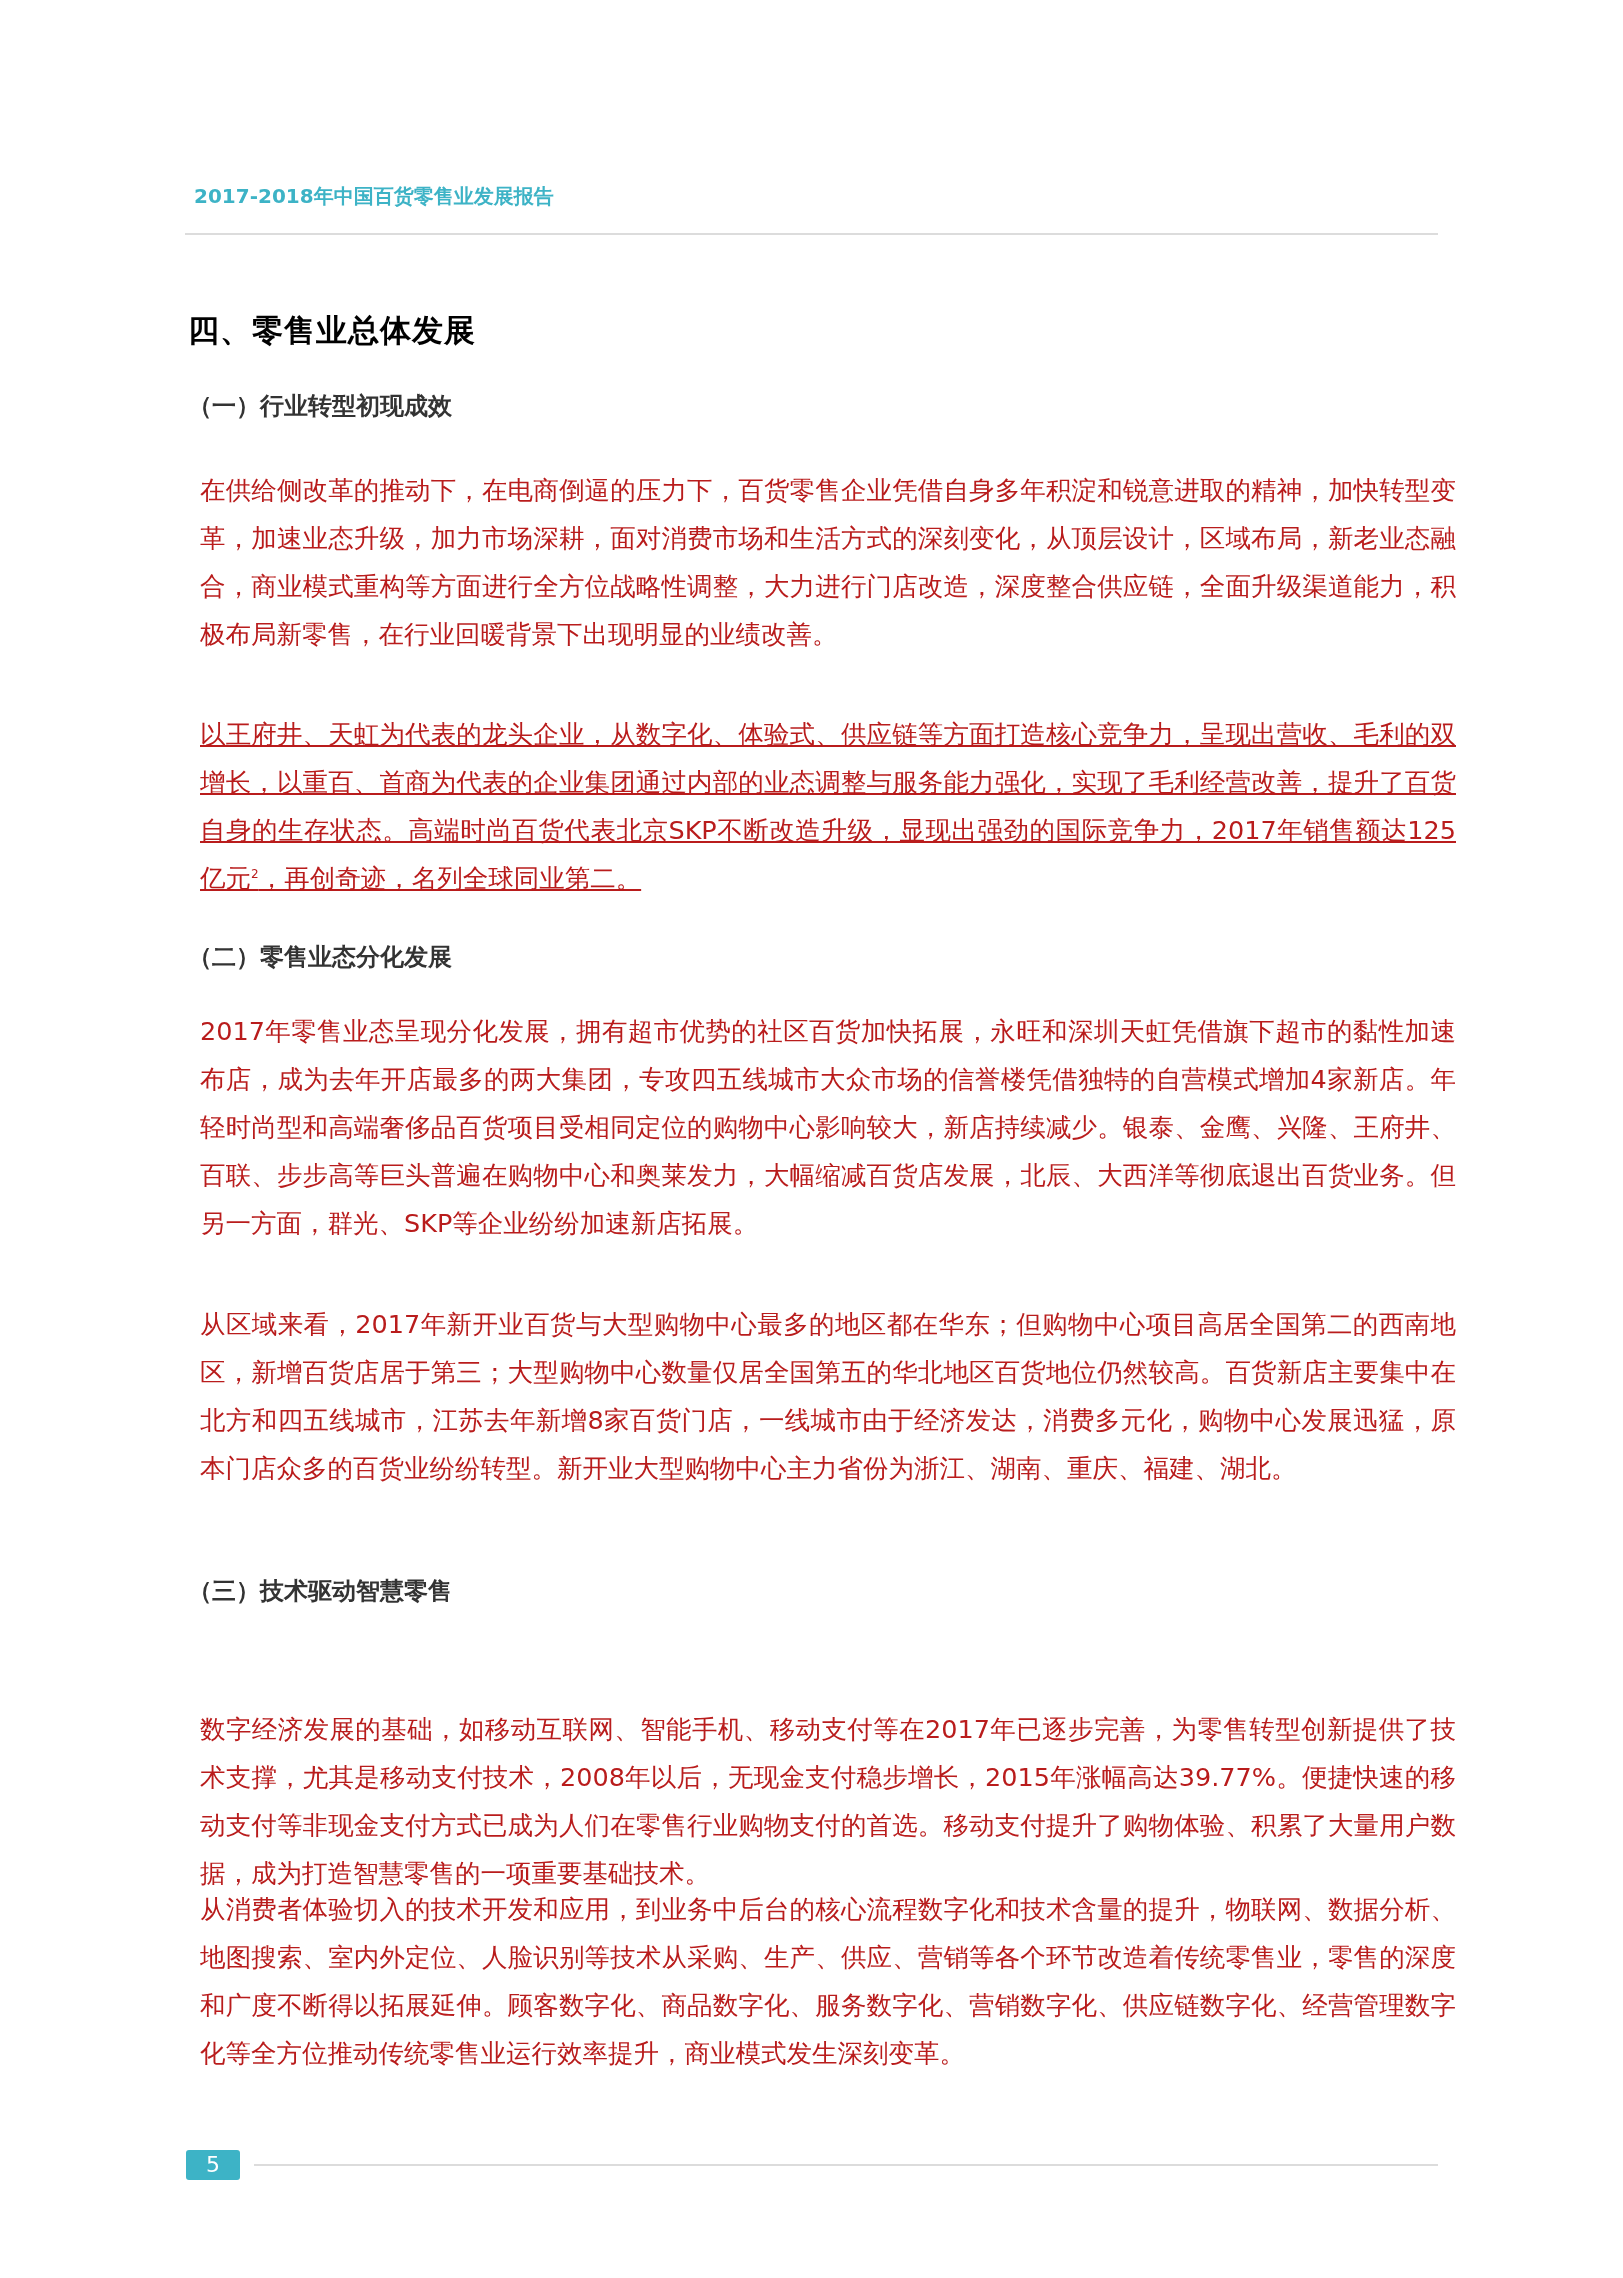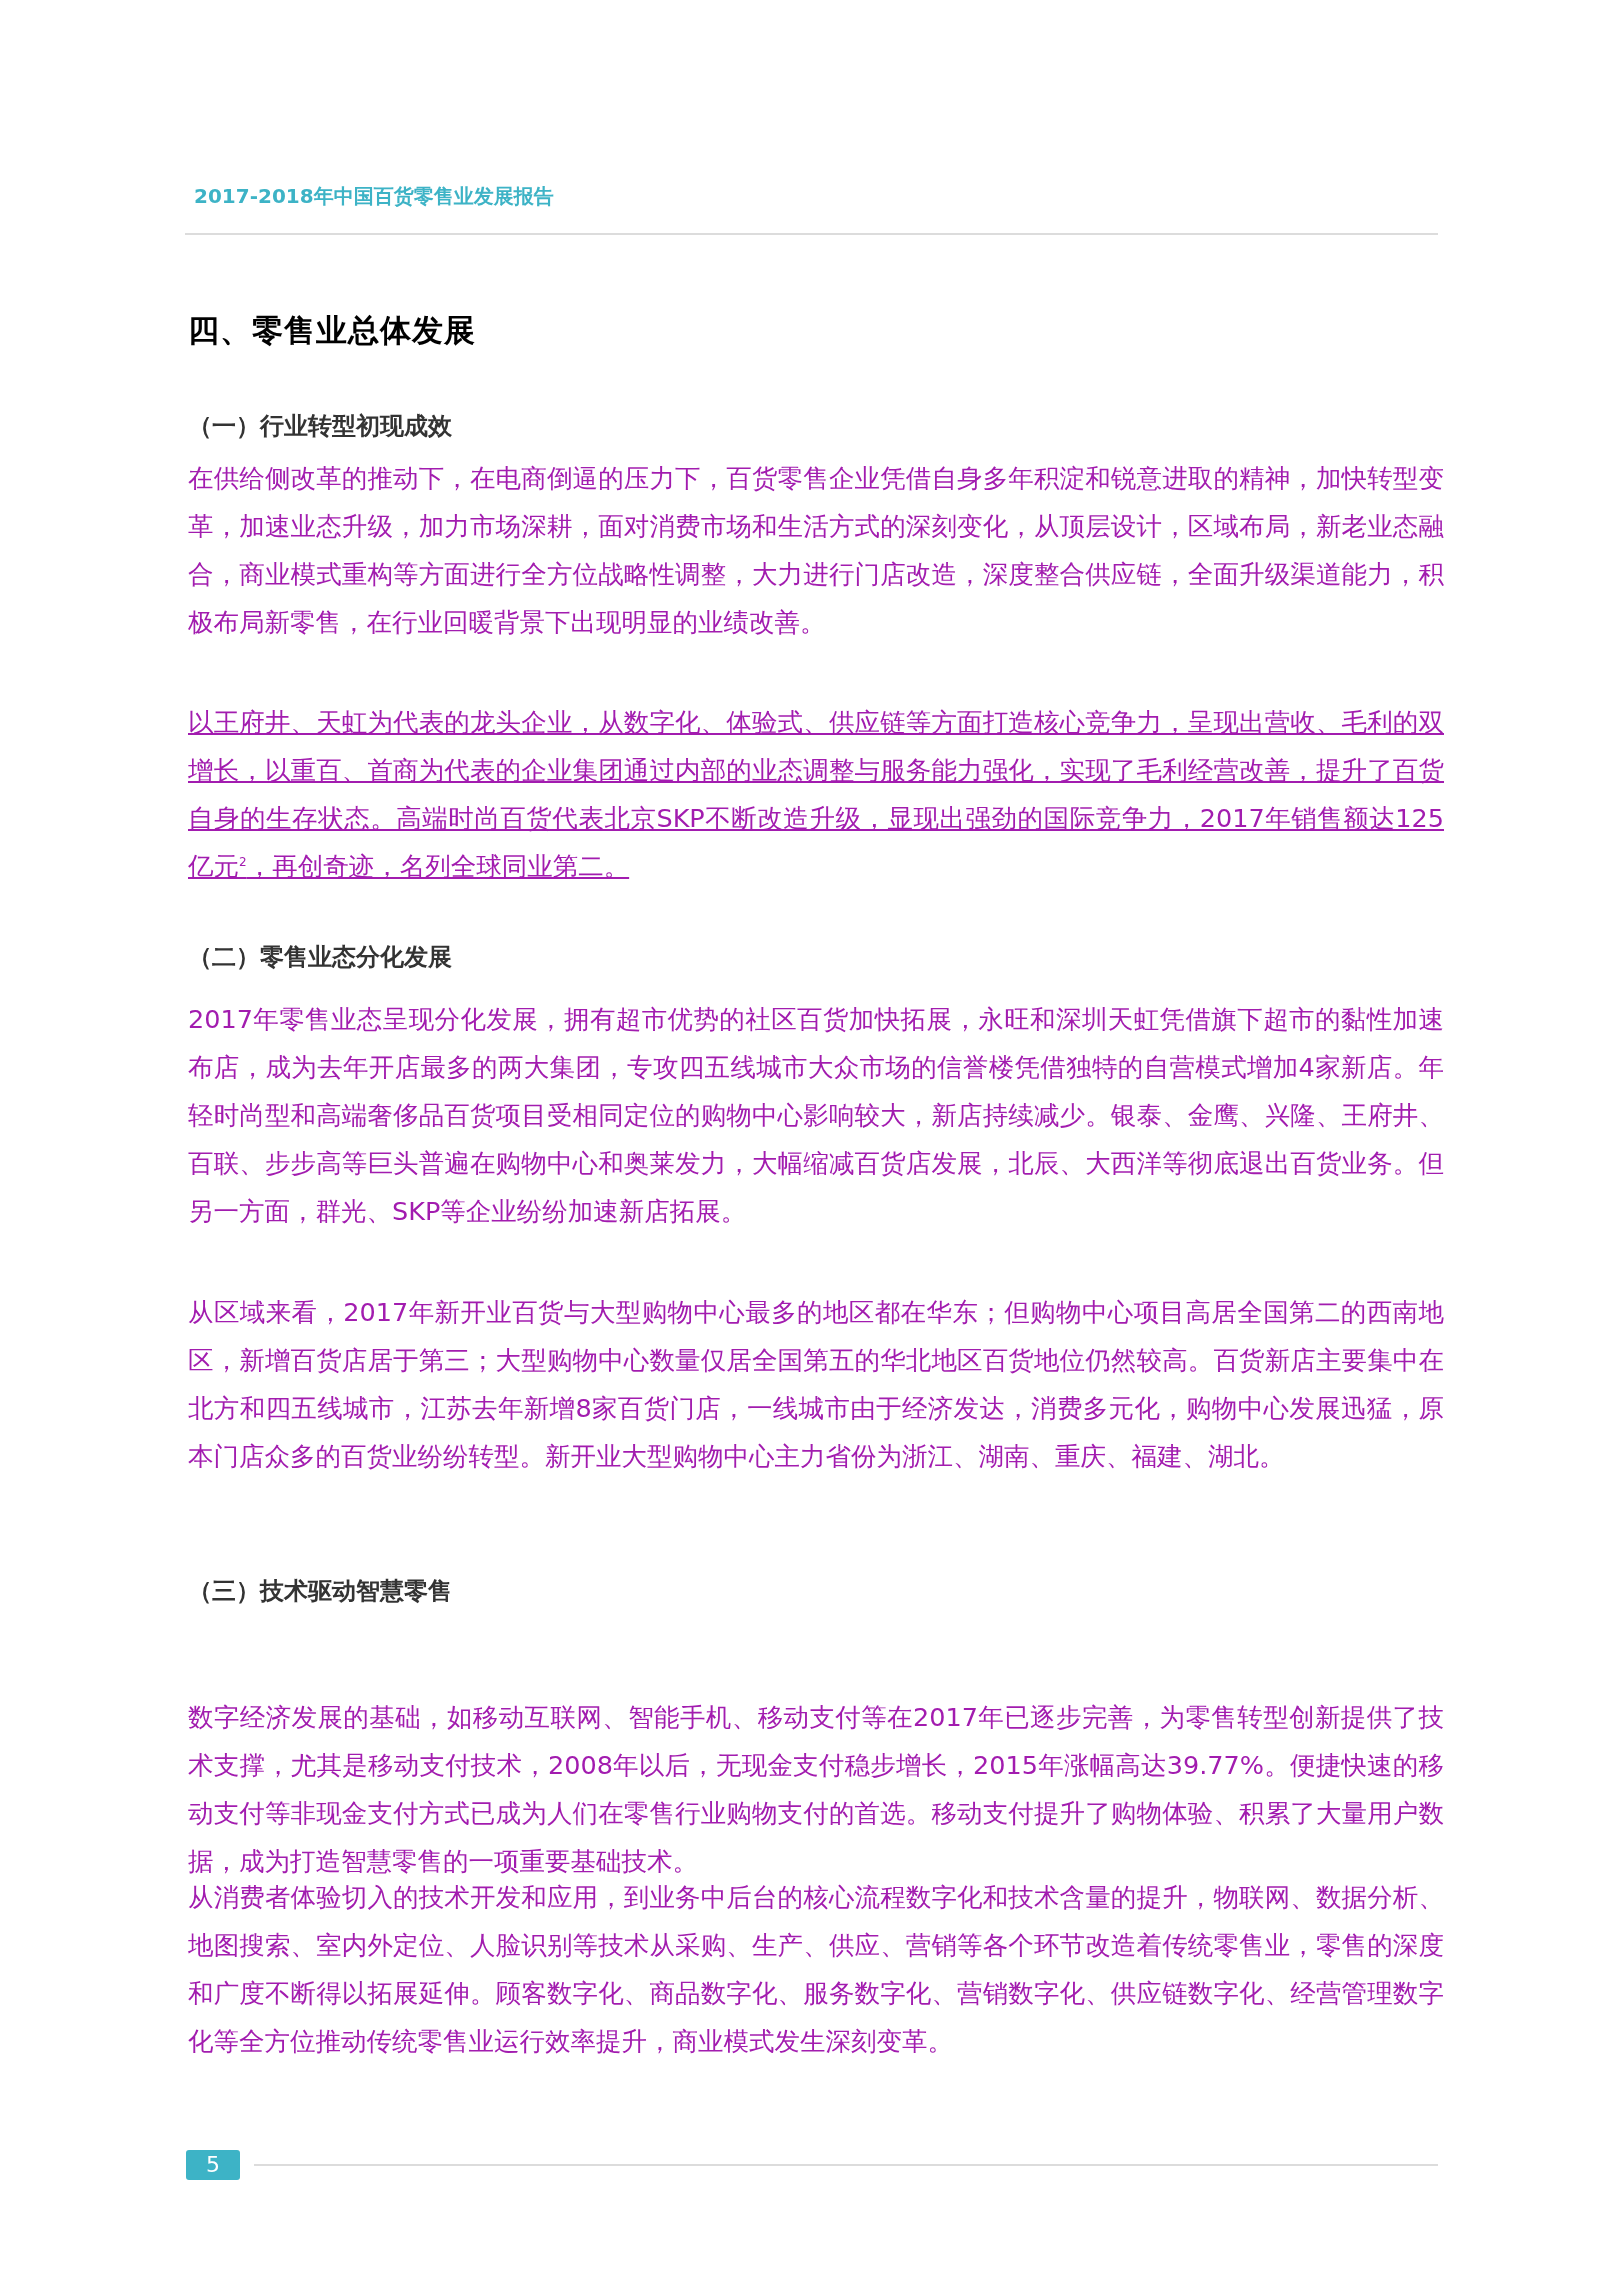--- a/index.html
+++ b/index.html
@@ -50,23 +50,23 @@
       font-weight: bold;
       color: #333333;
       white-space: nowrap;
     }
     .para {
       position: absolute;
       left: 188px;
       width: 1256px;
       font-size: 25.5px;
       line-height: 48px;
-      color: #a21caf;
+      color: #b91c1c;
       text-align: justify;
-      margin: 0;
+      margin: 12px;
     }
     .para sup {
       font-size: 12px;
       vertical-align: super;
       line-height: 0;
     }
     .page-badge {
       position: absolute;
       left: 186px;
       top: 2150px;
@@ -89,21 +89,21 @@
     }
   </style>
 </head>
 <body>
 
 <div class="header-title">2017-2018年中国百货零售业发展报告</div>
 <div class="header-rule"></div>
 
 <div class="section-title">四、零售业总体发展</div>
 
-<div class="sub-heading" style="top:410px;">（一）行业转型初现成效</div>
+<div class="sub-heading" style="top:390px;">（一）行业转型初现成效</div>
 <p class="para" style="top:454px;">在供给侧改革的推动下，在电商倒逼的压力下，百货零售企业凭借自身多年积淀和锐意进取的精神，加快转型变革，加速业态升级，加力市场深耕，面对消费市场和生活方式的深刻变化，从顶层设计，区域布局，新老业态融合，商业模式重构等方面进行全方位战略性调整，大力进行门店改造，深度整合供应链，全面升级渠道能力，积极布局新零售，在行业回暖背景下出现明显的业绩改善。</p>
 <p class="para" style="top:698px;text-decoration:underline;"><span>以王府井、天虹为代表的龙头企业，从数字化、体验式、供应链等方面打造核心竞争力，呈现出营收、毛利的双增长，以重百、首商为代表的企业集团通过内部的业态调整与服务能力强化，实现了毛利经营改善，提升了百货自身的生存状态。高端时尚百货代表北京SKP不断改造升级，显现出强劲的国际竞争力，2017年销售额达125亿元</span><sup>2</sup><span>，再创奇迹，名列全球同业第二。</span></p>
 
 <div class="sub-heading" style="top:941px;text-align:right;">（二）零售业态分化发展</div>
 <p class="para" style="top:995px;">2017年零售业态呈现分化发展，拥有超市优势的社区百货加快拓展，永旺和深圳天虹凭借旗下超市的黏性加速布店，成为去年开店最多的两大集团，专攻四五线城市大众市场的信誉楼凭借独特的自营模式增加4家新店。年轻时尚型和高端奢侈品百货项目受相同定位的购物中心影响较大，新店持续减少。银泰、金鹰、兴隆、王府井、百联、步步高等巨头普遍在购物中心和奥莱发力，大幅缩减百货店发展，北辰、大西洋等彻底退出百货业务。但另一方面，群光、SKP等企业纷纷加速新店拓展。</p>
 <p class="para" style="top:1288px;">从区域来看，2017年新开业百货与大型购物中心最多的地区都在华东；但购物中心项目高居全国第二的西南地区，新增百货店居于第三；大型购物中心数量仅居全国第五的华北地区百货地位仍然较高。百货新店主要集中在北方和四五线城市，江苏去年新增8家百货门店，一线城市由于经济发达，消费多元化，购物中心发展迅猛，原本门店众多的百货业纷纷转型。新开业大型购物中心主力省份为浙江、湖南、重庆、福建、湖北。</p>
 
 <div class="sub-heading" style="top:1575px;">（三）技术驱动智慧零售</div>
 <p class="para" style="top:1693px;">数字经济发展的基础，如移动互联网、智能手机、移动支付等在2017年已逐步完善，为零售转型创新提供了技术支撑，尤其是移动支付技术，2008年以后，无现金支付稳步增长，2015年涨幅高达39.77%。便捷快速的移动支付等非现金支付方式已成为人们在零售行业购物支付的首选。移动支付提升了购物体验、积累了大量用户数据，成为打造智慧零售的一项重要基础技术。</p>
 <p class="para" style="top:1873px;">从消费者体验切入的技术开发和应用，到业务中后台的核心流程数字化和技术含量的提升，物联网、数据分析、地图搜索、室内外定位、人脸识别等技术从采购、生产、供应、营销等各个环节改造着传统零售业，零售的深度和广度不断得以拓展延伸。顾客数字化、商品数字化、服务数字化、营销数字化、供应链数字化、经营管理数字化等全方位推动传统零售业运行效率提升，商业模式发生深刻变革。</p>

